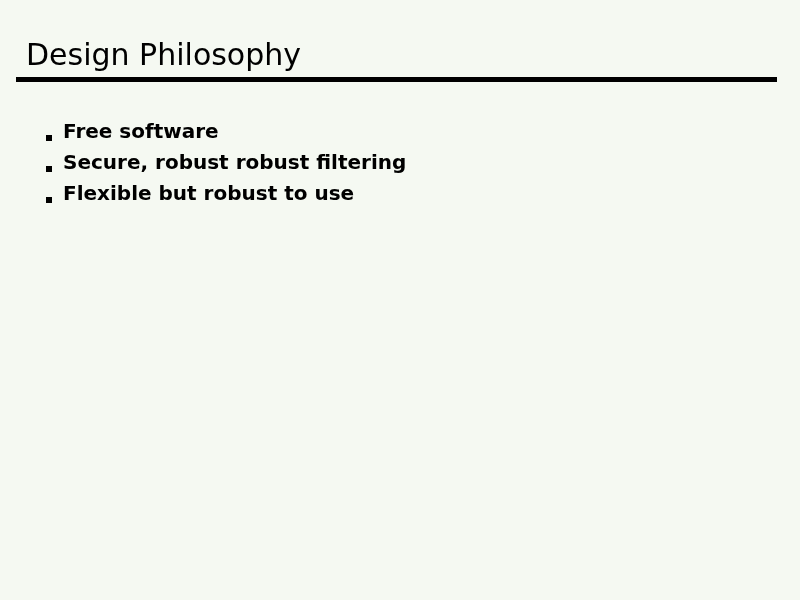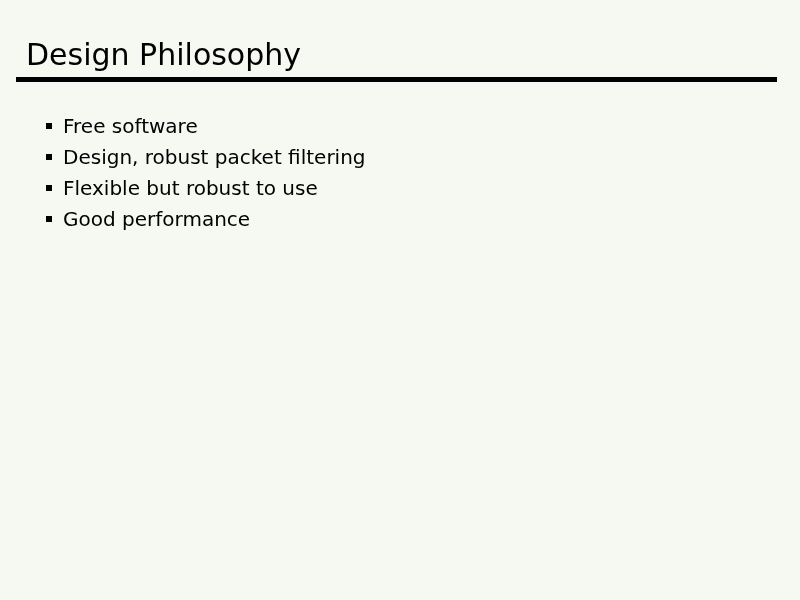--- a/index.html
+++ b/index.html
@@ -40,22 +40,23 @@
   .bullets {
     position: absolute;
     left: 46px;
     top: 110px;
     margin: 0;
     padding: 0;
     list-style: none;
   }
   .bullets li {
     display: flex;
-    align-items: center;
+    align-items: flex-end;
     height: 31px;
+    font-weight: bold;
   }
   .sq {
     width: 6px;
     height: 6px;
     background: #000000;
     margin-right: 11px;
     flex: none;
   }
   .txt {
     font-size: 20px;
@@ -69,24 +70,20 @@
 <div class="slide">
   <h1 class="title">Design Philosophy</h1>
   <div class="rule"></div>
   <ul class="bullets">
     <li>
       <span class="sq"></span>
       <span class="txt">Free software</span>
     </li>
     <li>
       <span class="sq"></span>
-      <span class="txt">Design, robust packet filtering</span>
+      <span class="txt">Secure, robust robust filtering</span>
     </li>
     <li>
       <span class="sq"></span>
       <span class="txt">Flexible but robust to use</span>
     </li>
-    <li>
-      <span class="sq"></span>
-      <span class="txt">Good performance</span>
-    </li>
   </ul>
 </div>
 
 </body></html>

